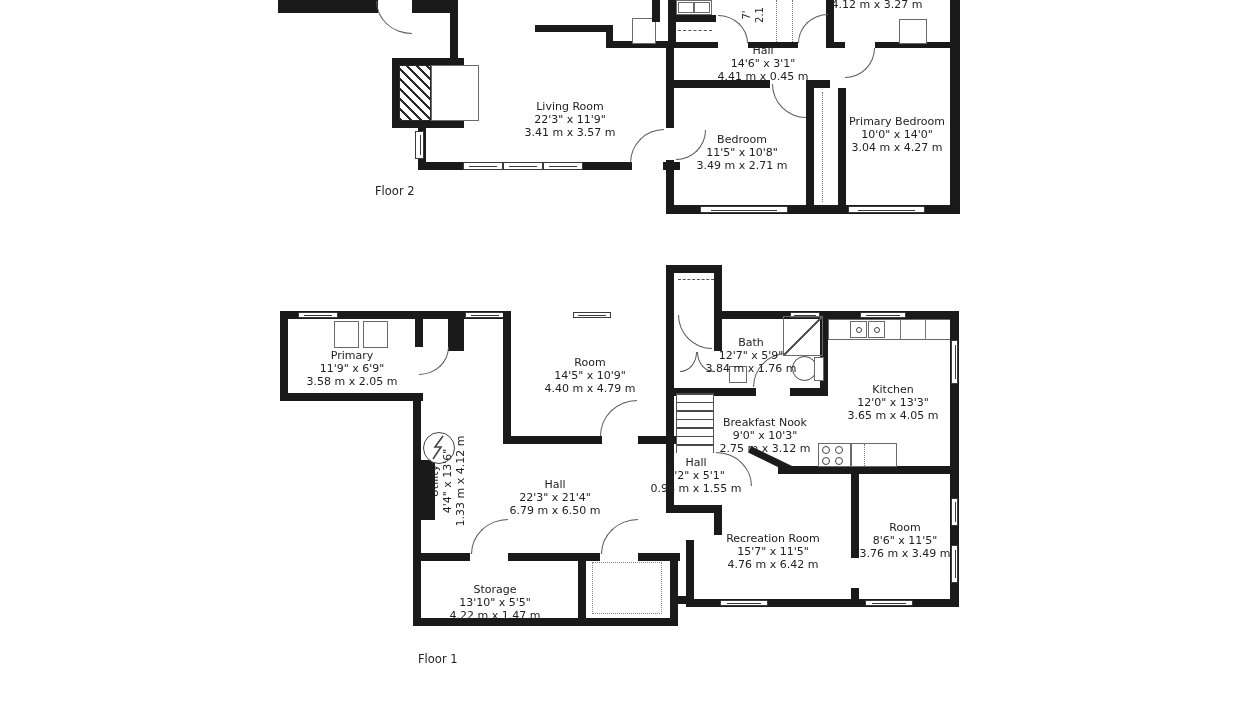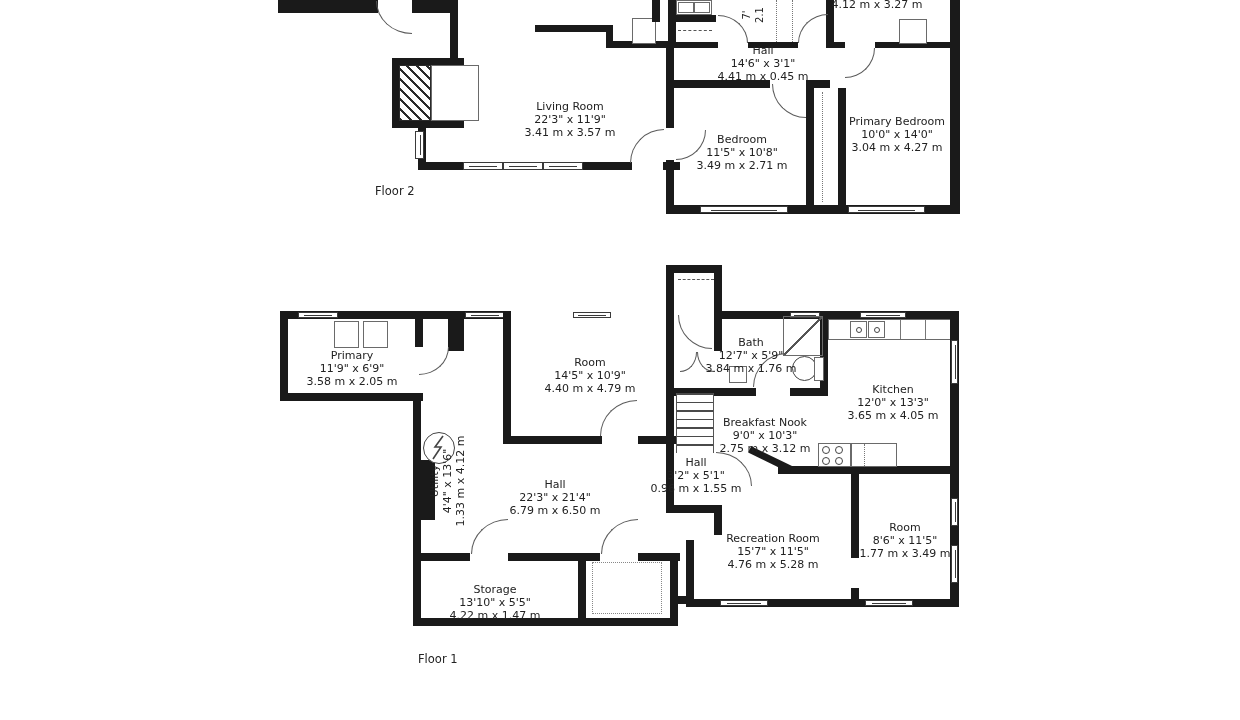--- a/index.html
+++ b/index.html
@@ -263,26 +263,26 @@
       <span class="line">6.79 m x 6.50 m</span>
     </div>
     <div class="lbl vert" style="left:447px;top:481px">
       <span class="line">Utility</span>
       <span class="line">4'4" x 13'6"</span>
       <span class="line">1.33 m x 4.12 m</span>
     </div>
     <div class="lbl" style="left:773px;top:532px">
       <span class="line">Recreation Room</span>
       <span class="line">15'7" x 11'5"</span>
-      <span class="line">4.76 m x 5.28 m</span>
+      <span class="line">4.76 m x 6.42 m</span>
     </div>
     <div class="lbl" style="left:905px;top:521px">
       <span class="line">Room</span>
       <span class="line">8'6" x 11'5"</span>
-      <span class="line">1.77 m x 3.49 m</span>
+      <span class="line">3.76 m x 3.49 m</span>
     </div>
     <div class="lbl" style="left:495px;top:583px">
       <span class="line">Storage</span>
       <span class="line">13'10" x 5'5"</span>
       <span class="line">4.22 m x 1.47 m</span>
     </div>
     <div class="floor-tag" style="left:418px;top:652px">Floor 1</div>
   </section>
 
 </div>

